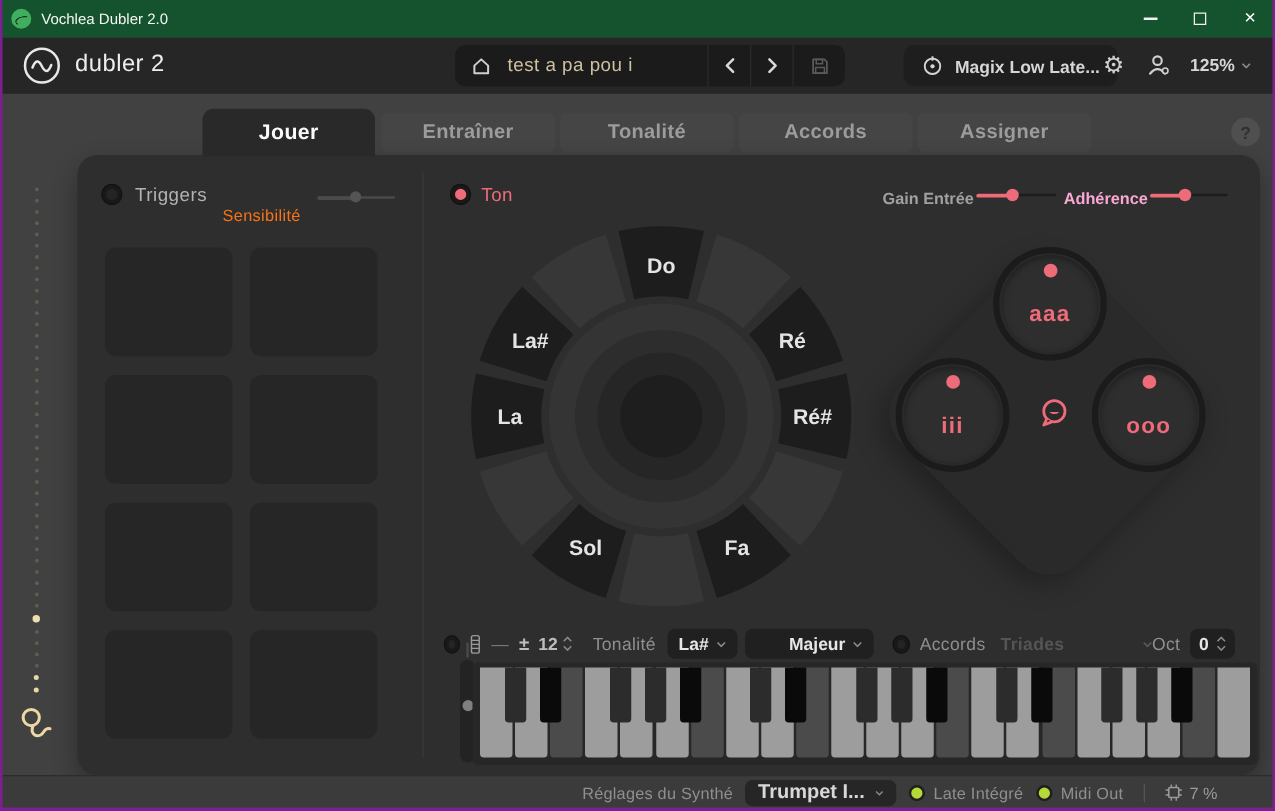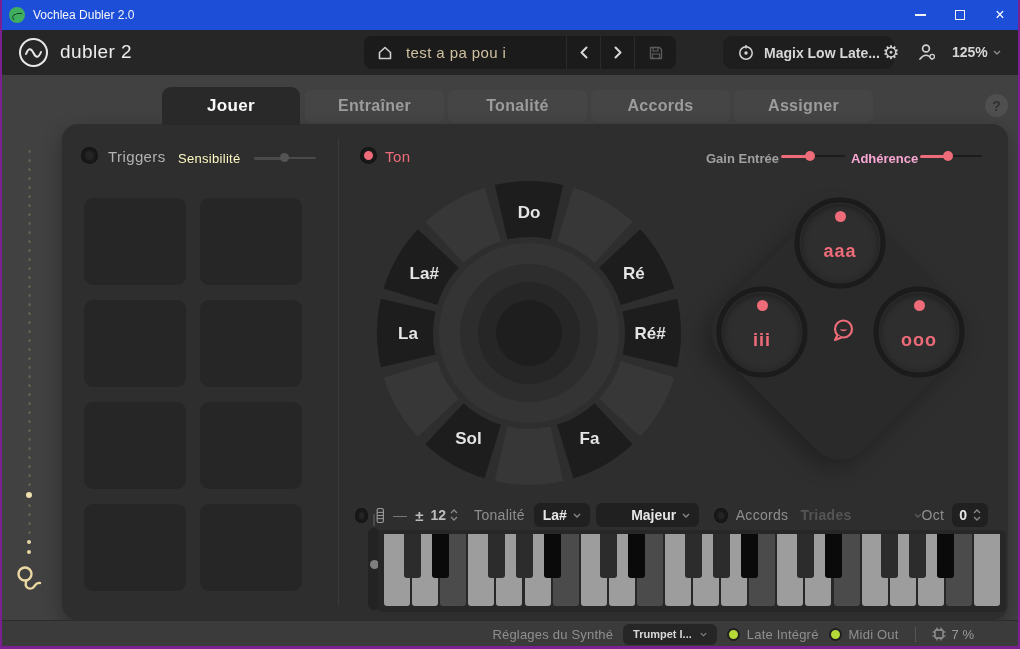--- a/index.html
+++ b/index.html
@@ -4,21 +4,21 @@
 <style>
   * { margin:0; padding:0; box-sizing:border-box; font-family:"Liberation Sans","DejaVu Sans",sans-serif; }
   html,body { background:#222; }
   .window { position:relative; width:1020px; height:649px; background:#414141; overflow:hidden; }
   .edge { position:absolute; background:#7b2090; z-index:50; }
   .edge.left { left:0; top:0; width:2px; height:649px; }
   .edge.right { right:0; top:0; width:2px; height:649px; }
   .edge.bottom { left:0; bottom:0; width:1020px; height:3px; }
 
   
-  .titlebar { position:absolute; left:0; top:0; width:1020px; height:30px; background:#1d4ed8; display:flex; align-items:center; z-index:40; }
+  .titlebar { position:absolute; left:0; top:0; width:1020px; height:30px; background:#14532d; display:flex; align-items:center; z-index:40; }
   .app-icon { width:16px; height:16px; border-radius:50%; background:#3fae5e; margin-left:9px; position:relative; flex:0 0 auto; }
   .app-icon::after { content:""; position:absolute; left:3px; top:6px; width:10px; height:5px; border-radius:50%; border:1.6px solid #14321c; border-bottom-color:transparent; border-right-color:transparent; transform:rotate(-15deg); }
   .titlebar-title { color:#f7f7f7; font-size:12px; margin-left:8px; }
   .win-controls { margin-left:auto; display:flex; height:100%; }
   .win-btn { width:40px; height:100%; display:flex; align-items:center; justify-content:center; color:#fff; }
   .win-btn .bar { width:11px; height:1.5px; background:#f2f2f2; }
   .win-btn .sq { width:10px; height:10px; border:1.2px solid #f2f2f2; }
   .win-btn .x { font-size:16px; line-height:1; color:#fff; }
 
   
@@ -47,21 +47,21 @@
   .panel { position:absolute; left:62px; top:124px; width:946px; height:496px; background:#2e2e2e; border-radius:16px; z-index:2; box-shadow:0 8px 20px rgba(0,0,0,0.3); }
   .v-divider { position:absolute; left:276px; top:14px; width:1px; height:468px; background:#3a3a3a; }
 
   .led { width:15px; height:15px; border-radius:50%; background:#242424; border:3px solid #191919; box-shadow:0 0 0 1px #121212; }
   .led.pink { background:#ee6b79; }
   .led.small { width:13px; height:13px; }
   .led.green { width:13px; height:13px; background:#b5d936; border:2px solid #1f1f1f; box-shadow:none; }
 
   .triggers-led { position:absolute; left:20px; top:24px; }
   .triggers-label { position:absolute; left:46px; top:24px; color:#b2b2b2; font-size:15px; letter-spacing:0.4px; }
-  .sens-label { position:absolute; left:116px; top:27px; color:#fef9c3; font-size:13px; letter-spacing:0.3px; }
+  .sens-label { position:absolute; left:116px; top:41px; color:#f97316; font-size:13px; letter-spacing:0.3px; }
   .h-slider { position:absolute; height:11px; }
   .sl-track { position:absolute; left:0; top:5px; width:100%; height:2px; background:#1c1c1c; border-radius:2px; }
   .sl-fill { position:absolute; left:0; top:4.5px; height:3px; background:#ee6b79; border-radius:2px; }
   .sl-thumb { position:absolute; top:0.5px; width:10px; height:10px; border-radius:50%; background:#ee6b79; }
   .h-slider.dim .sl-track { background:#4a4a4a; }
   .h-slider.dim .sl-fill { background:#4a4a4a; }
   .h-slider.dim .sl-thumb { background:#545454; width:9px; height:9px; }
   .sens-slider { left:192px; top:28px; width:62px; }
   .gain-label { position:absolute; left:644px; top:27px; color:#a0a0a0; font-size:13px; font-weight:600; }
   .gain-slider { left:719px; top:26px; width:64px; }
@@ -100,21 +100,21 @@
   .pitch-fader .ft { position:absolute; left:1.5px; width:9px; height:9px; border-radius:50%; background:#7f7f7f; }
   .fader-link { position:absolute; left:311px; top:390px; width:1.5px; height:12px; background:#4a4a4a; }
   .keys { position:absolute; left:322px; top:410px; width:618px; height:72px; }
   .wkey { position:absolute; top:0; height:72px; border-radius:0 0 3px 3px; }
   .bkey { position:absolute; top:0; height:44px; width:17px; border-radius:0 0 3px 3px; z-index:2; }
 
   
   .footer { position:absolute; left:0; top:620px; width:1020px; height:27px; background:#3b3b3b; border-top:1px solid #2c2c2c; display:flex; align-items:center; justify-content:flex-end; padding-right:46px; gap:10px; z-index:5; }
   .f-label { color:#8f8f8f; font-size:13px; letter-spacing:0.2px; }
   .f-pill { height:21px; background:#262626; border-radius:6px; display:flex; align-items:center; padding:0 10px; gap:8px; }
-  .f-pill .val { color:#d8d8d8; font-size:11px; font-weight:600; }
+  .f-pill .val { color:#d8d8d8; font-size:16px; font-weight:600; }
   .f-group { display:flex; align-items:center; gap:7px; }
   .f-div { width:1px; height:15px; background:#555; margin:0 6px; }
   .cpu { display:flex; align-items:center; gap:6px; color:#9a9a9a; font-size:13px; }
 
   
   .meter { position:absolute; left:25px; top:150px; width:8px; display:flex; flex-direction:column; align-items:center; gap:6px; z-index:3; }
   .mdot { width:3px; height:3px; border-radius:50%; background:#615d4f; }
   .mdot.big { width:6px; height:6px; background:#eedfae; }
   .mdot.bright { width:4px; height:4px; background:#e8d8a6; }
   .mic-btn { position:absolute; left:15px; top:564px; z-index:3; }

